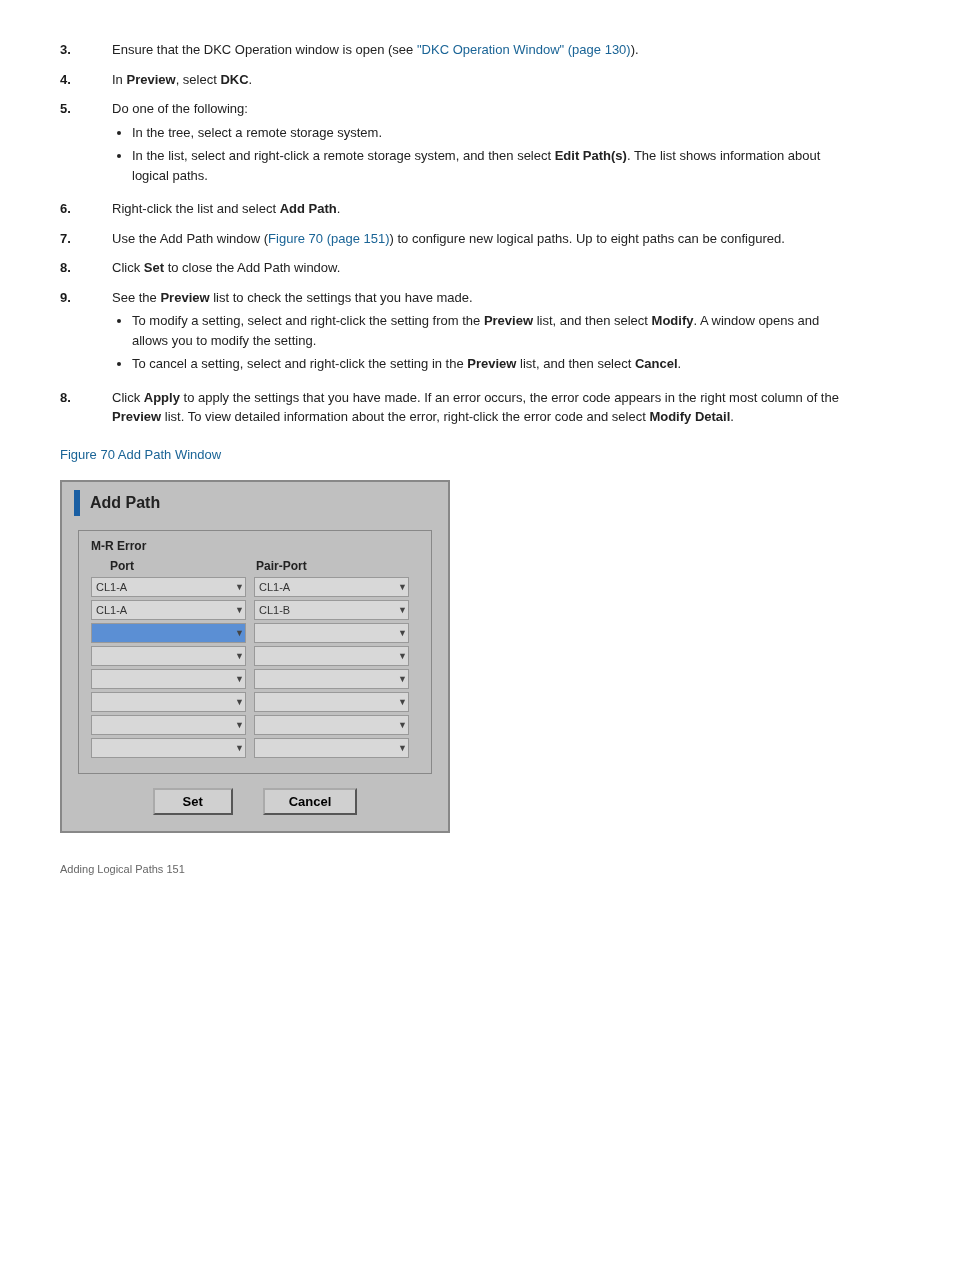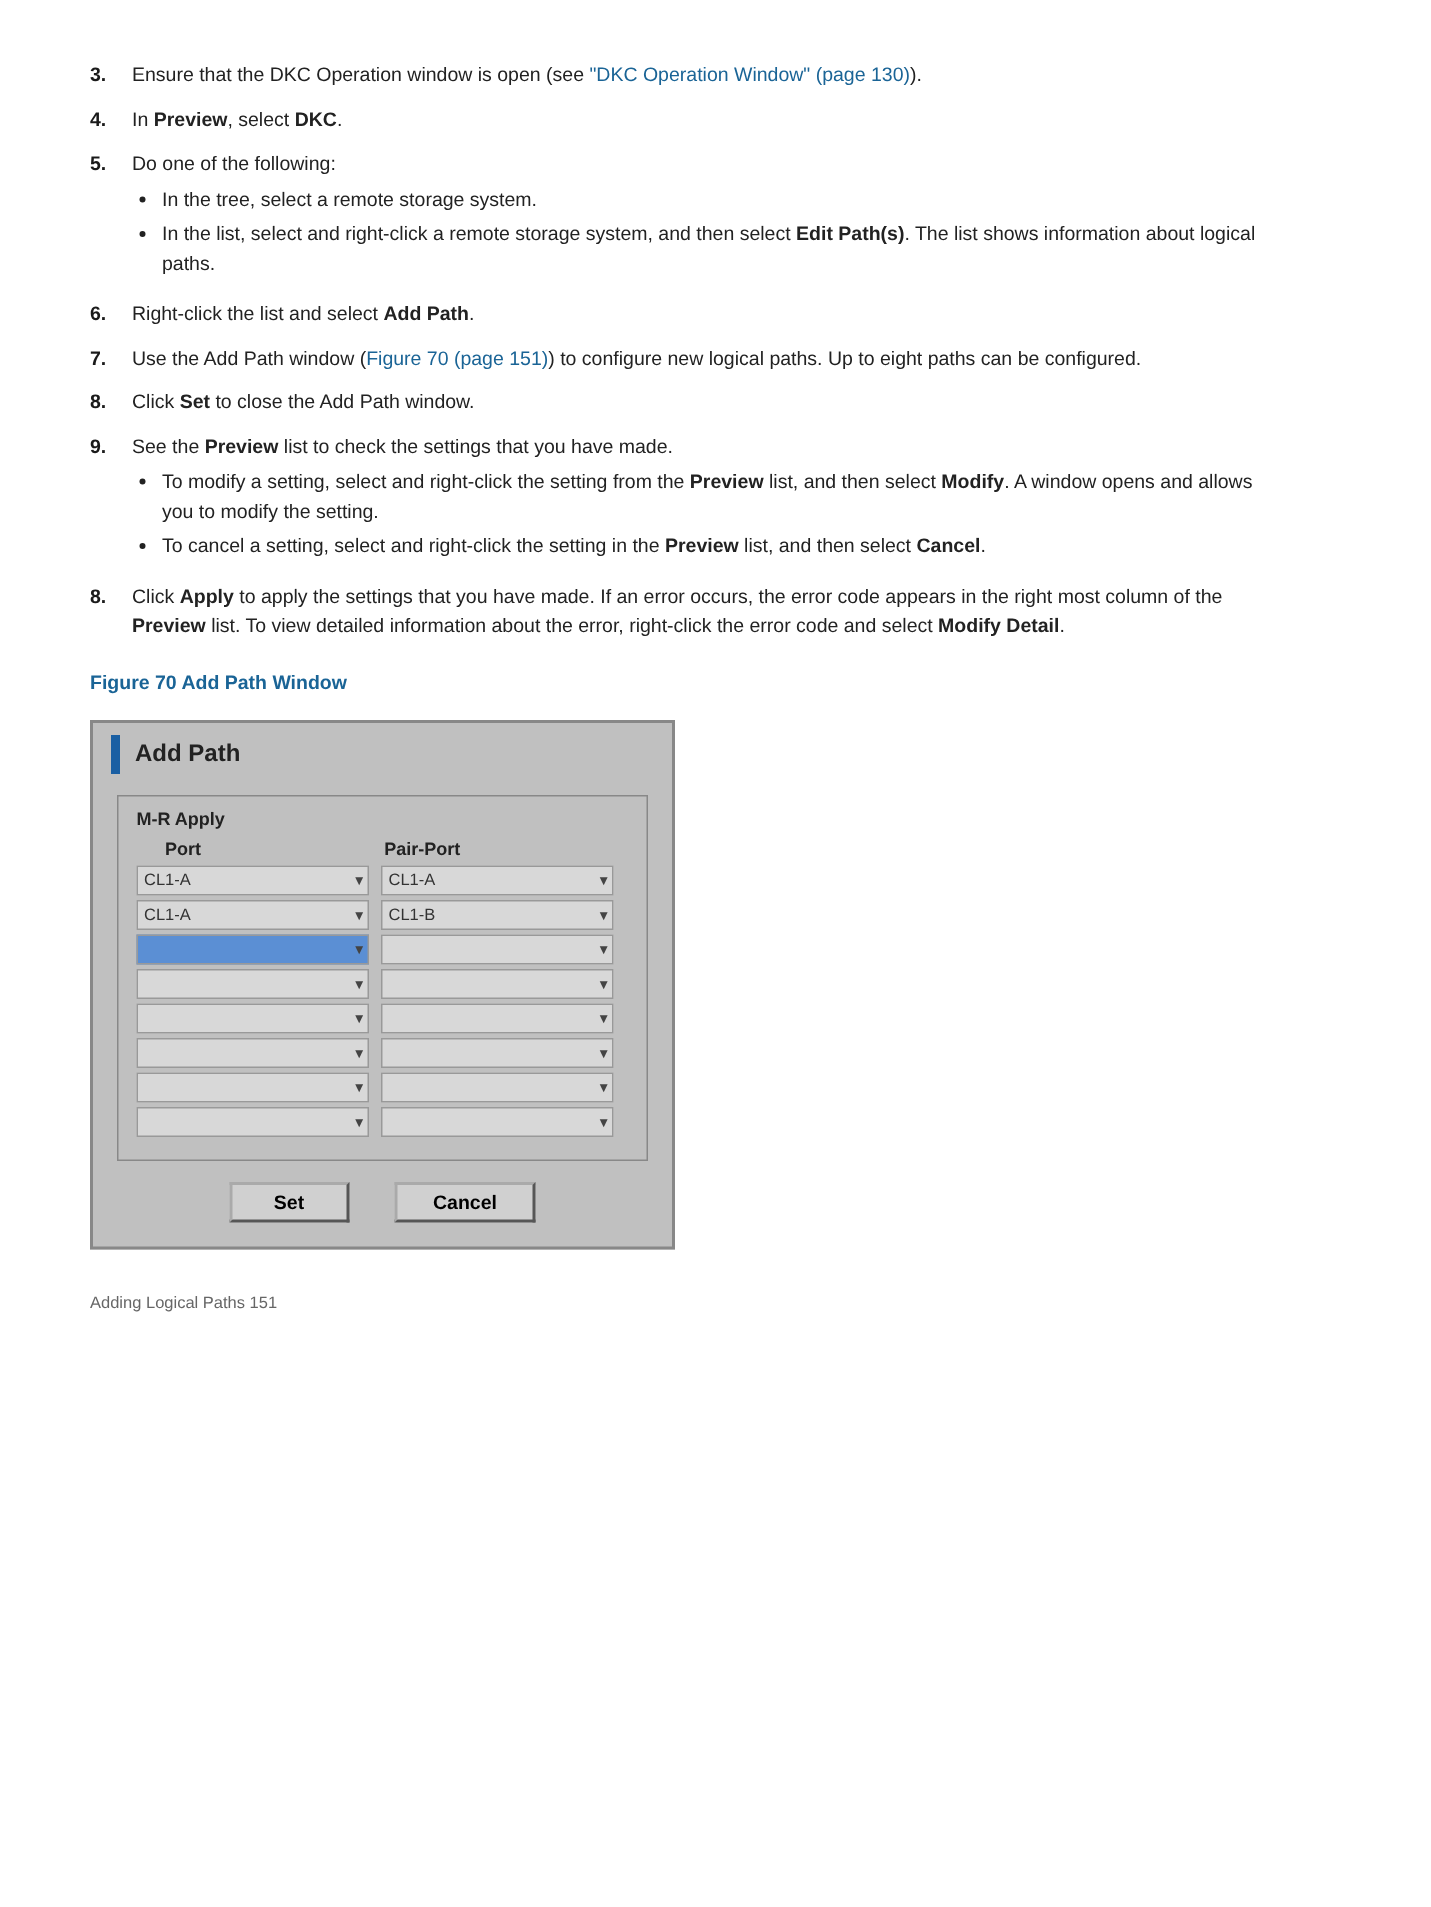--- a/index.html
+++ b/index.html
@@ -26,37 +26,38 @@
       line-height: 1.5;
     }
     .step-num {
       font-weight: bold;
       color: #1a1a1a;
       min-width: 28px;
       font-size: 13px;
     }
     .step-content {
       flex: 1;
+      margin-left: 24px;
     }
     .step-content ul {
       list-style: disc;
       margin-left: 20px;
       margin-top: 4px;
     }
     .step-content ul li {
       margin-bottom: 4px;
       line-height: 1.5;
     }
     b { font-weight: bold; }
     .link {
       color: #1a6496;
       text-decoration: none;
     }
     .figure-caption {
-      font-weight: bold;
+      font-weight: normal;
       color: #1a6496;
       font-size: 13px;
       margin-top: 20px;
       margin-bottom: 10px;
     }
     
     .dialog-wrapper {
       margin-top: 8px;
       display: inline-block;
     }
@@ -275,21 +276,21 @@
 
   
   <div class="dialog-wrapper">
     <div class="dialog">
       <div class="dialog-title-bar">
         <div class="dialog-title-accent"></div>
         <span class="dialog-title-text">Add Path</span>
       </div>
       <div class="dialog-body">
         <div class="group-box">
-          <div class="group-box-legend">M-R Apply</div>
+          <div class="group-box-legend">M-R Error</div>
           <div class="table-header">
             <div class="col-port">Port</div>
             <div class="col-pairport">Pair-Port</div>
           </div>
 
           <div class="path-row">
             <div class="select-wrapper">
               <select>
                 <option>CL1-A</option>
               </select>

